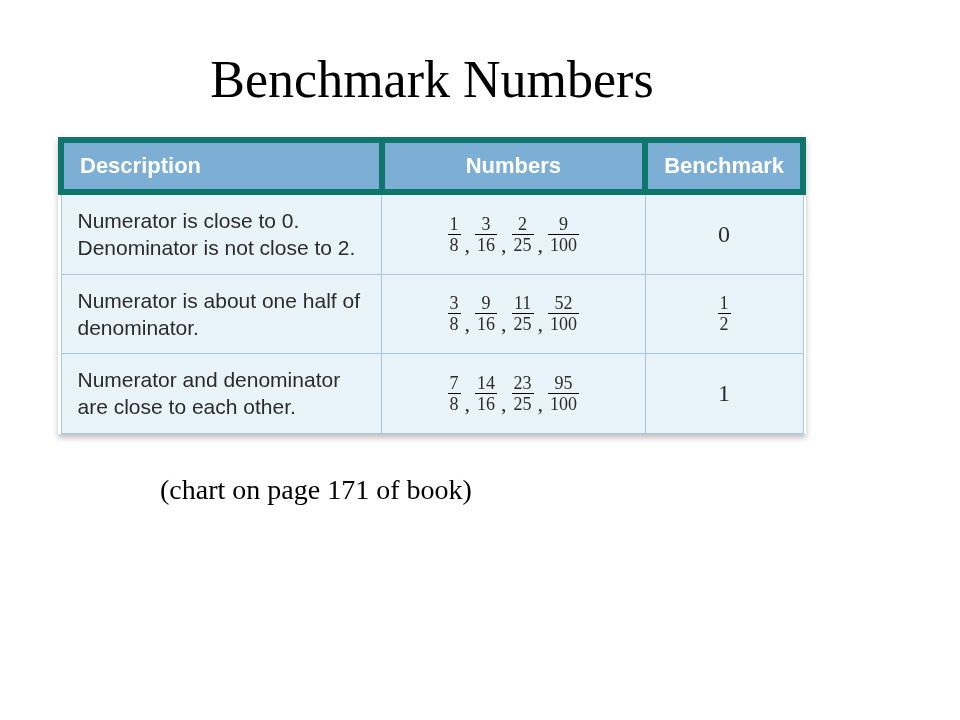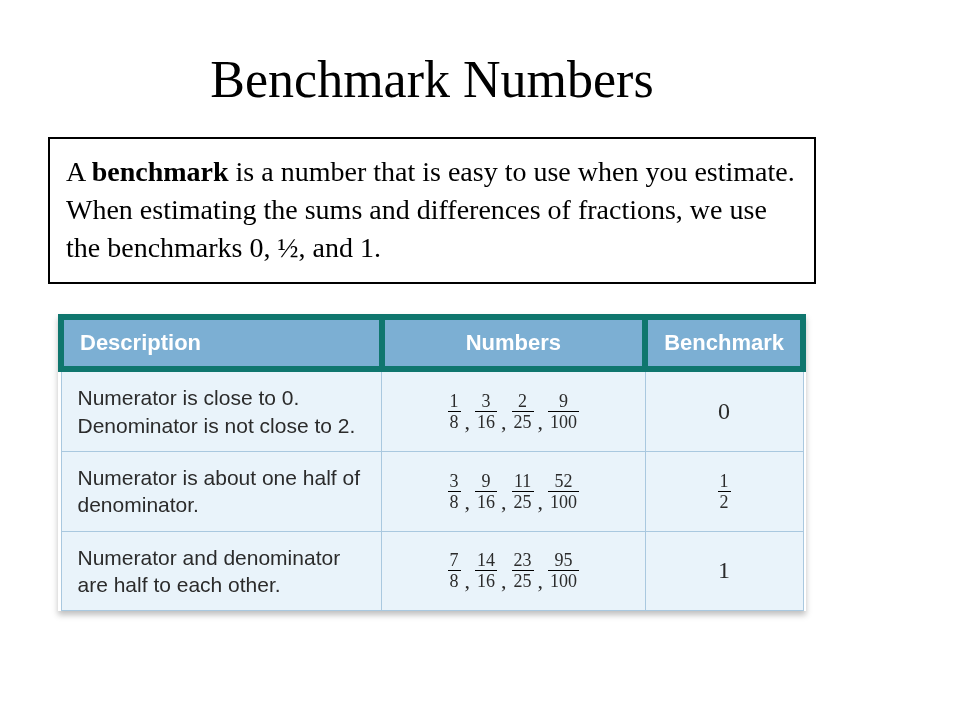--- a/index.html
+++ b/index.html
@@ -119,23 +119,20 @@
     font-family: "Times New Roman", serif;
   }
 </style>
 </head>
 <body>
 
 <div class="slide">
 
   <h1 class="title">Benchmark Numbers</h1>
 
-  <div class="defbox">
-    <span>A </span><b>benchmark</b><span> is a number that is easy to use when you estimate. When estimating the sums and differences of fractions, we use the benchmarks 0, ½, and 1.</span>
-  </div>
 
   <div class="tbl-wrap">
     <table class="chart">
       <thead>
         <tr>
           <th>Description</th>
           <th class="exc">Numbers</th>
           <th class="bmc">Benchmark</th>
         </tr>
       </thead>
@@ -144,22 +141,23 @@
             <td class="desc">Numerator is close to 0. Denominator is not close to 2.</td>
             <td class="examples"><span class="frac"><span class="num">1</span><span class="den">8</span></span><span class="comma">,</span><span class="frac"><span class="num">3</span><span class="den">16</span></span><span class="comma">,</span><span class="frac"><span class="num">2</span><span class="den">25</span></span><span class="comma">,</span><span class="frac"><span class="num">9</span><span class="den">100</span></span></td>
             <td class="bench">0</td>
           </tr>
           <tr>
             <td class="desc">Numerator is about one half of denominator.</td>
             <td class="examples"><span class="frac"><span class="num">3</span><span class="den">8</span></span><span class="comma">,</span><span class="frac"><span class="num">9</span><span class="den">16</span></span><span class="comma">,</span><span class="frac"><span class="num">11</span><span class="den">25</span></span><span class="comma">,</span><span class="frac"><span class="num">52</span><span class="den">100</span></span></td>
             <td class="bench"><span class="frac"><span class="num">1</span><span class="den">2</span></span></td>
           </tr>
           <tr>
-            <td class="desc">Numerator and denominator are half to each other.</td>
+            <td class="desc">Numerator and denominator are close to each other.</td>
             <td class="examples"><span class="frac"><span class="num">7</span><span class="den">8</span></span><span class="comma">,</span><span class="frac"><span class="num">14</span><span class="den">16</span></span><span class="comma">,</span><span class="frac"><span class="num">23</span><span class="den">25</span></span><span class="comma">,</span><span class="frac"><span class="num">95</span><span class="den">100</span></span></td>
             <td class="bench">1</td>
           </tr>
         </tbody>
     </table>
   </div>
 
+  <div class="caption">(chart on page 171 of book)</div>
 
 </div>
 
 </body></html>

